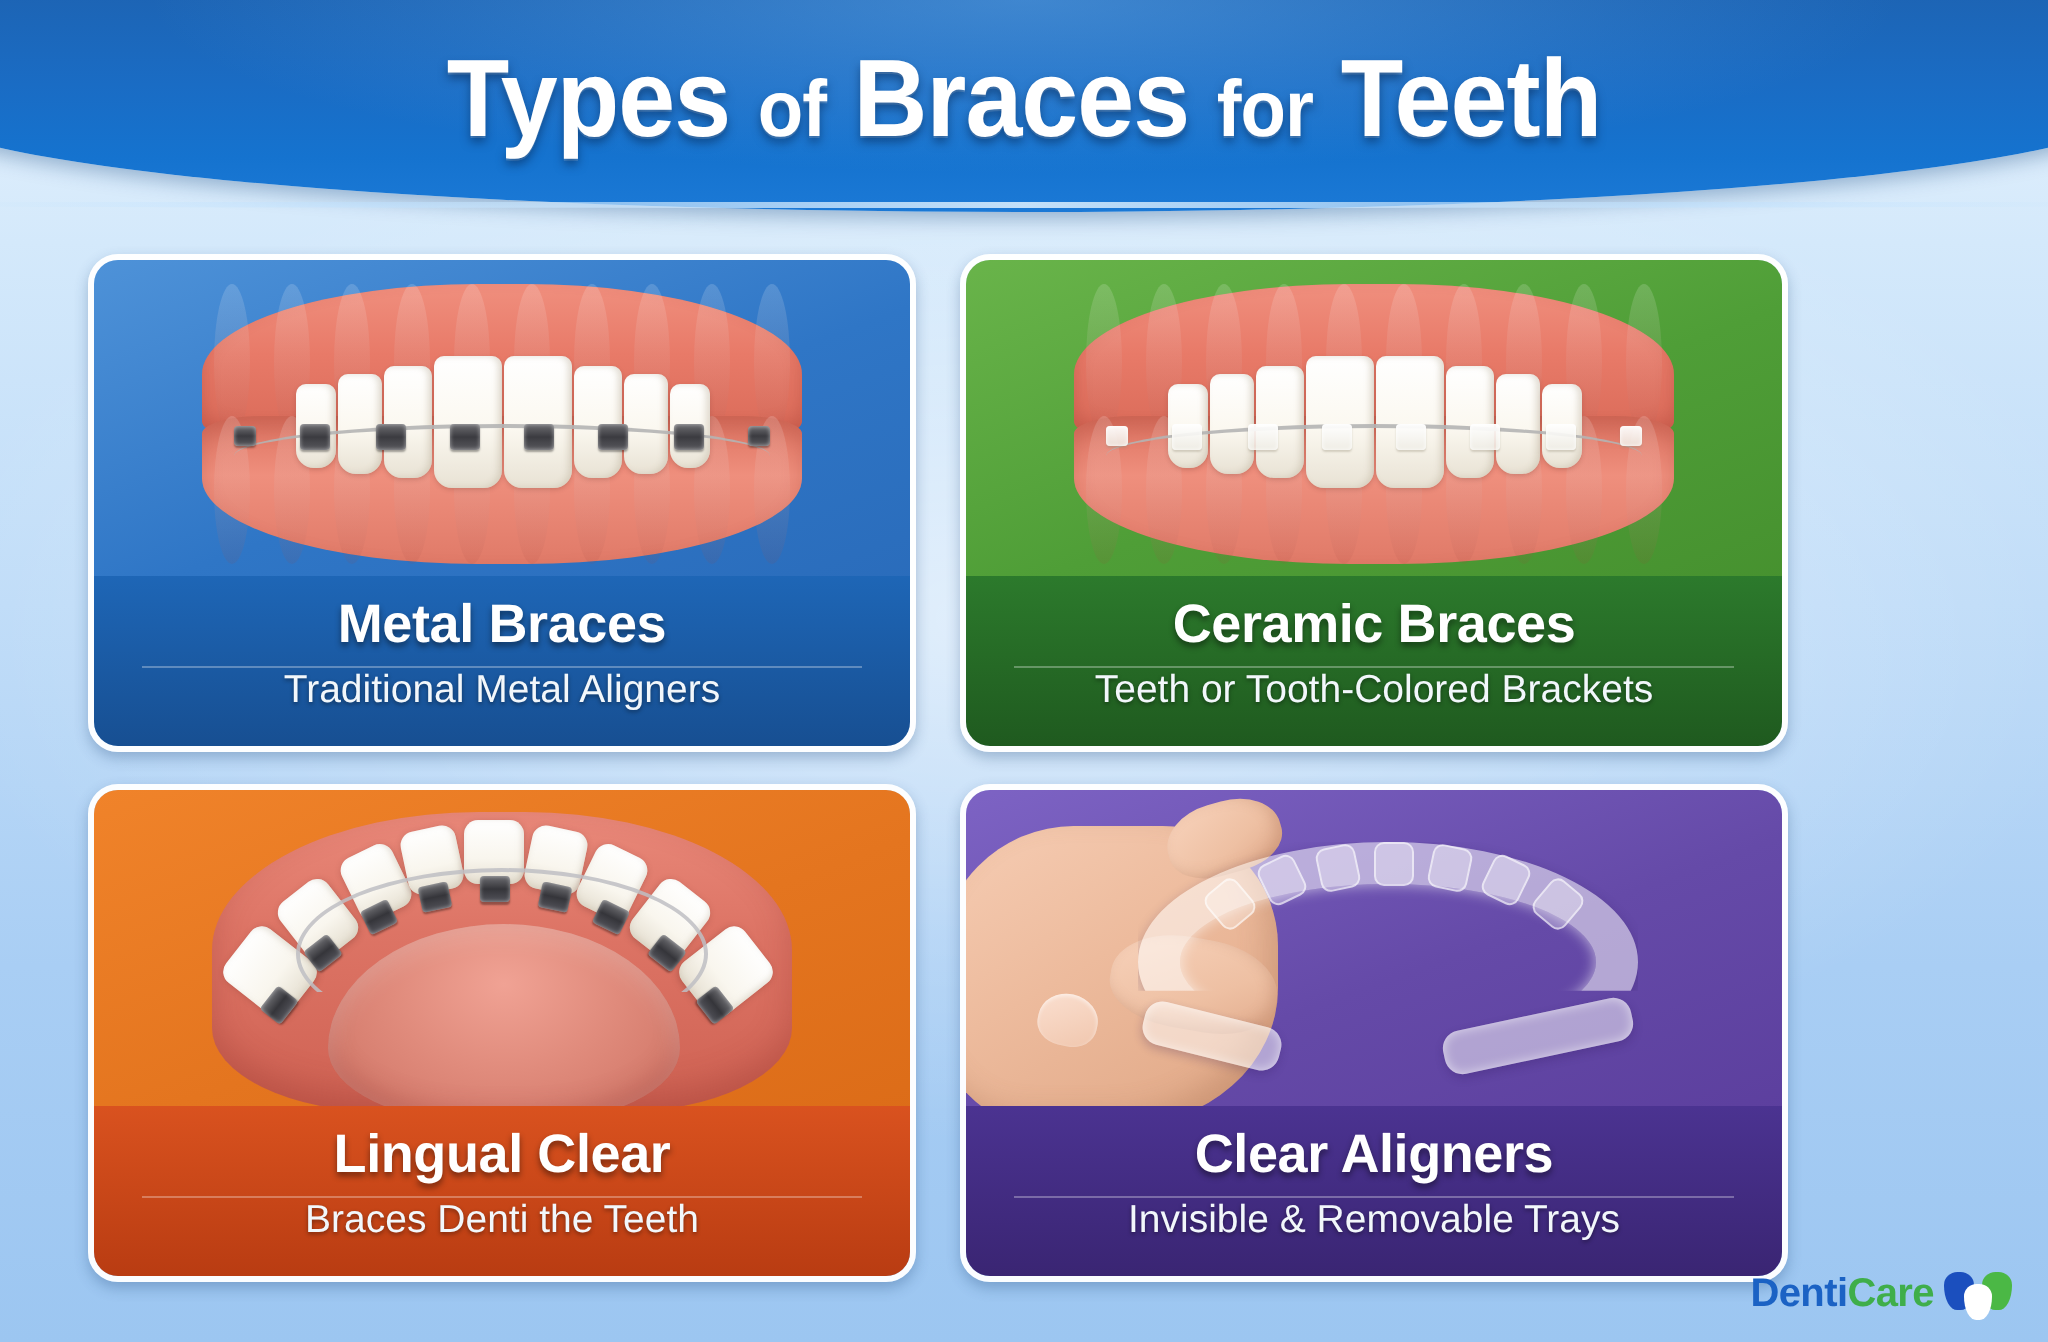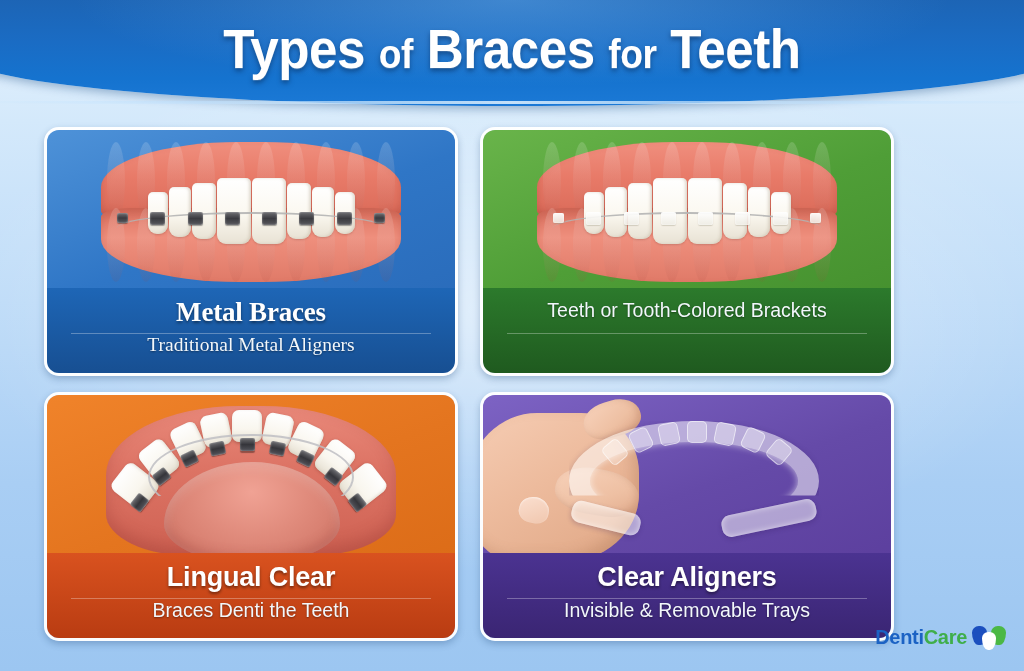--- a/index.html
+++ b/index.html
@@ -160,21 +160,21 @@
   .label-sub {
     color: #f2f7fb;
     font-size: 19.5px;
     font-weight: normal;
     line-height: 1.55;
     text-shadow: 0 1px 2px rgba(0,0,0,0.40);
   }
 
   
   .card-blue   .card-photo { background: linear-gradient(160deg,#4e92d8 0%, #2f76c6 55%, #2a6cbb 100%); }
-  .card-blue   .card-label { background: linear-gradient(180deg,#1e66b6 0%, #174f92 100%); font-family: Liberation Serif, serif; }
+  .card-blue   .card-label { background: linear-gradient(180deg,#1e66b6 0%, #174f92 100%); }
   .card-green  .card-photo { background: linear-gradient(160deg,#69b44a 0%, #4f9e37 55%, #46912f 100%); }
   .card-green  .card-label { background: linear-gradient(180deg,#2c7a2c 0%, #1f5a1f 100%); }
   .card-orange .card-photo { background: linear-gradient(160deg,#f0832a 0%, #e4751f 55%, #dc6c18 100%); }
   .card-orange .card-label { background: linear-gradient(180deg,#d9521f 0%, #b93c12 100%); }
   .card-purple .card-photo { background: linear-gradient(160deg,#7d63c4 0%, #654aa8 55%, #5c3f9e 100%); }
   .card-purple .card-label { background: linear-gradient(180deg,#4b3391 0%, #3a2573 100%); }
 
   
   .mouth {
     position: absolute;
@@ -412,21 +412,21 @@
     height: 22px;
     background: rgba(255,255,255,0.30);
     border: 1px solid rgba(255,255,255,0.55);
     border-radius: 5px;
   }
 
   
   .logo {
     position: absolute;
     right: 18px;
-    bottom: 20px;
+    bottom: 10px;
     display: flex;
     align-items: center;
     gap: 5px;
     margin-top: 25px;
   }
   .logo-text { line-height: 1; }
   .logo-word {
     font-size: 20px;
     font-weight: bold;
     letter-spacing: -0.3px;
@@ -580,20 +580,21 @@
               <span class="bracket ceramic"></span>
             <span class="bracket ceramic"></span>
               <span class="bracket ceramic"></span>
             <span class="bracket ceramic"></span>
               <span class="bracket ceramic small"></span>
           </div>
         </div>
       </div>
       <div class="card-label">
         <div class="divider"></div>
+        <div class="label-title">Ceramic Braces</div>
         <div class="label-sub">Teeth or Tooth-Colored Brackets</div>
       </div>
     </div>
 
     <div class="card card-orange">
       <div class="card-photo">
         <div class="lingual">
           <div class="palate"></div>
           <div class="tongue"></div>
           <div class="arch-teeth">

